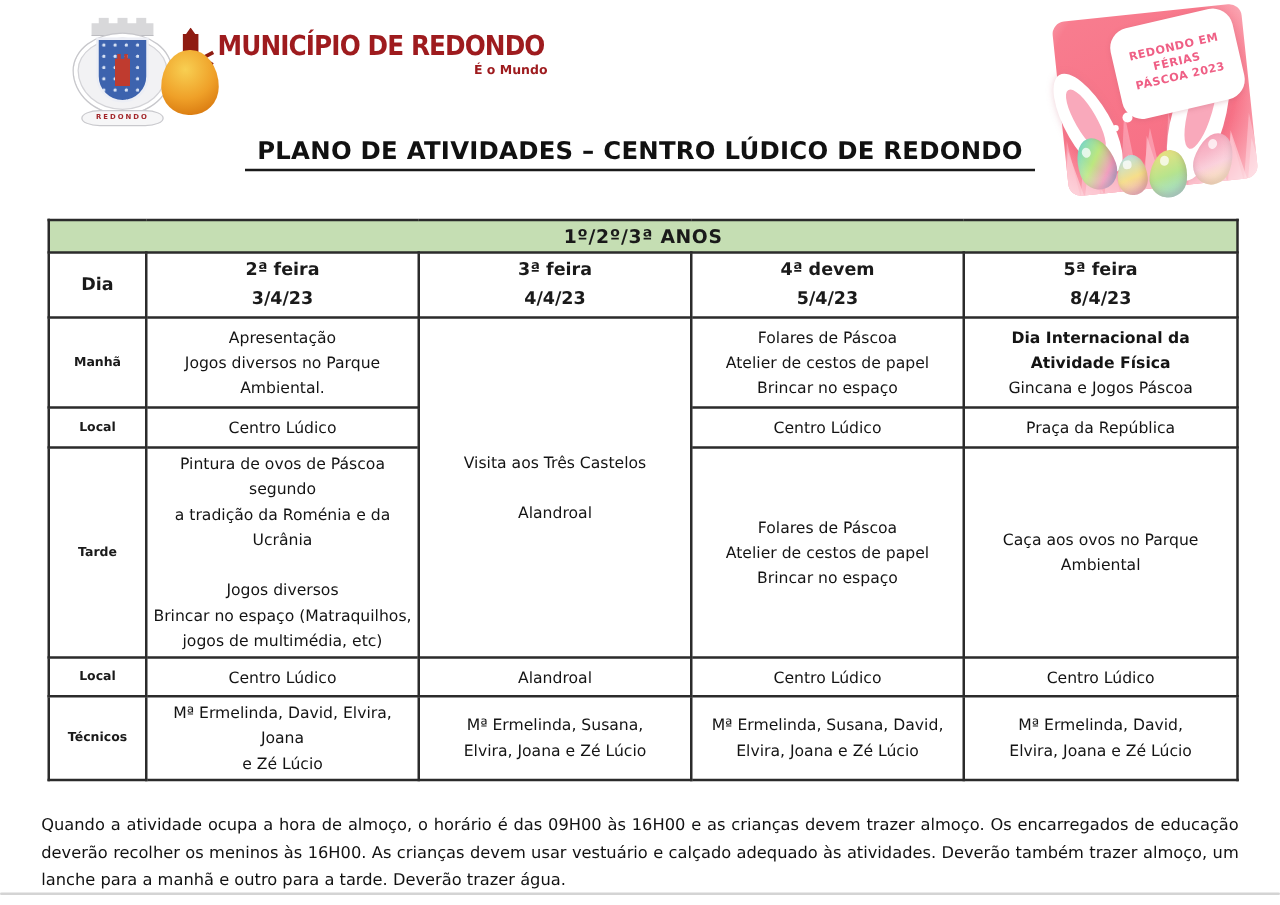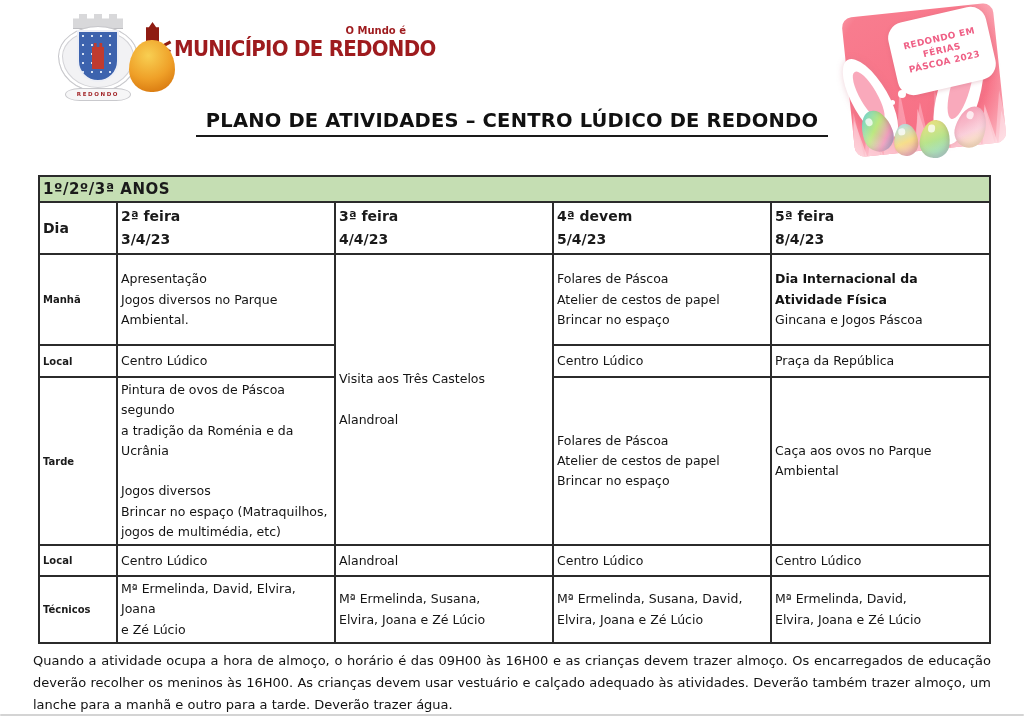--- a/index.html
+++ b/index.html
@@ -63,29 +63,29 @@
   .badge-fade { position:absolute; inset:-10px; pointer-events:none;
     background:radial-gradient(ellipse at 45% 40%, rgba(255,255,255,0) 48%, rgba(255,255,255,.95) 90%); }
 
   
   .title-wrap { left:0; top:109px; width:1024px; text-align:center; }
   .title { display:inline-block; font-size:19.5px; font-weight:bold; letter-spacing:.2px; color:#111;
     border-bottom:2px solid #1a1a1a; padding:0 10px 3px 10px; }
 
   
   .sched { position:absolute; left:38px; top:175px; width:951px; border-collapse:collapse; table-layout:fixed; }
-  .sched td { border:2px solid #2b2b2b; text-align:left; vertical-align:middle; padding:2px 3px; }
+  .sched td { border:2px solid #2b2b2b; text-align:center; vertical-align:middle; padding:2px 3px; }
   .band td { height:26px; background:var(--band-green,#C5DEB3); font-size:15px; font-weight:bold; letter-spacing:.5px; }
   .days td { height:45px; font-size:14px; font-weight:bold; }
   .days .day-line { line-height:1.65; }
   .lbl { font-size:10px; font-weight:bold; }
   .body { font-size:12.5px; line-height:1.62; color:#141414; }
   .pre { white-space:pre-line; }
   .bold { font-weight:bold; }
-  tr.morning td { height:91px; }
+  tr.morning td { height:72px; }
   tr.local1 td { height:32px; }
   tr.afternoon td { height:144px; }
   tr.local2 td { height:31px; }
   tr.staff td { height:56px; }
 
   
   .note { left:33px; top:650px; width:958px; font-size:13px; font-weight:normal; line-height:1.68; text-align:justify; color:#121212; }
   .pageline { left:0; top:714px; width:1024px; height:2px; background:#c2c2c2; opacity:.7; border-radius:2px; }
 </style>
 </head>
@@ -101,22 +101,22 @@
 </div>
 
 <div class="abs amphora">
   <div class="amph-tower"></div>
   <div class="amph-arm1"></div>
   <div class="amph-arm2"></div>
   <div class="amph-body"></div>
 </div>
 
 <div class="abs brand">
-  <div class="brand-top">O Mundo é</div>
   <div class="brand-name">MUNICÍPIO DE REDONDO</div>
+  <div class="brand-bottom">É o Mundo</div>
 </div>
 
 <div class="abs easter">
   <div class="badge-card">
     <div class="grass1"></div>
     <div class="grass2"></div>
     <div class="bokeh" style="left:18px; top:64px; width:10px; height:10px;"></div>
     <div class="bokeh" style="left:34px; top:86px; width:7px; height:7px;"></div>
     <div class="bokeh" style="left:120px; top:74px; width:9px; height:9px;"></div>
   </div>

